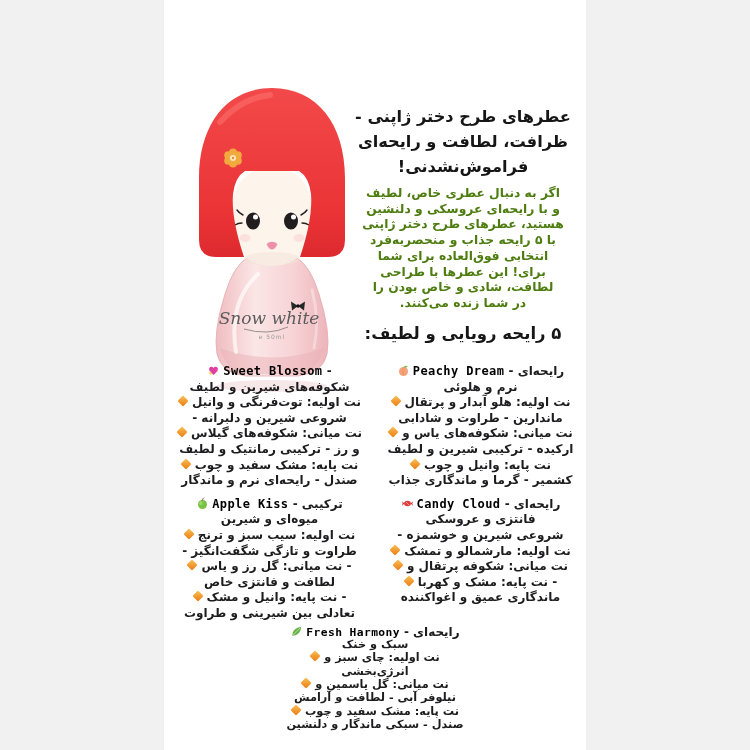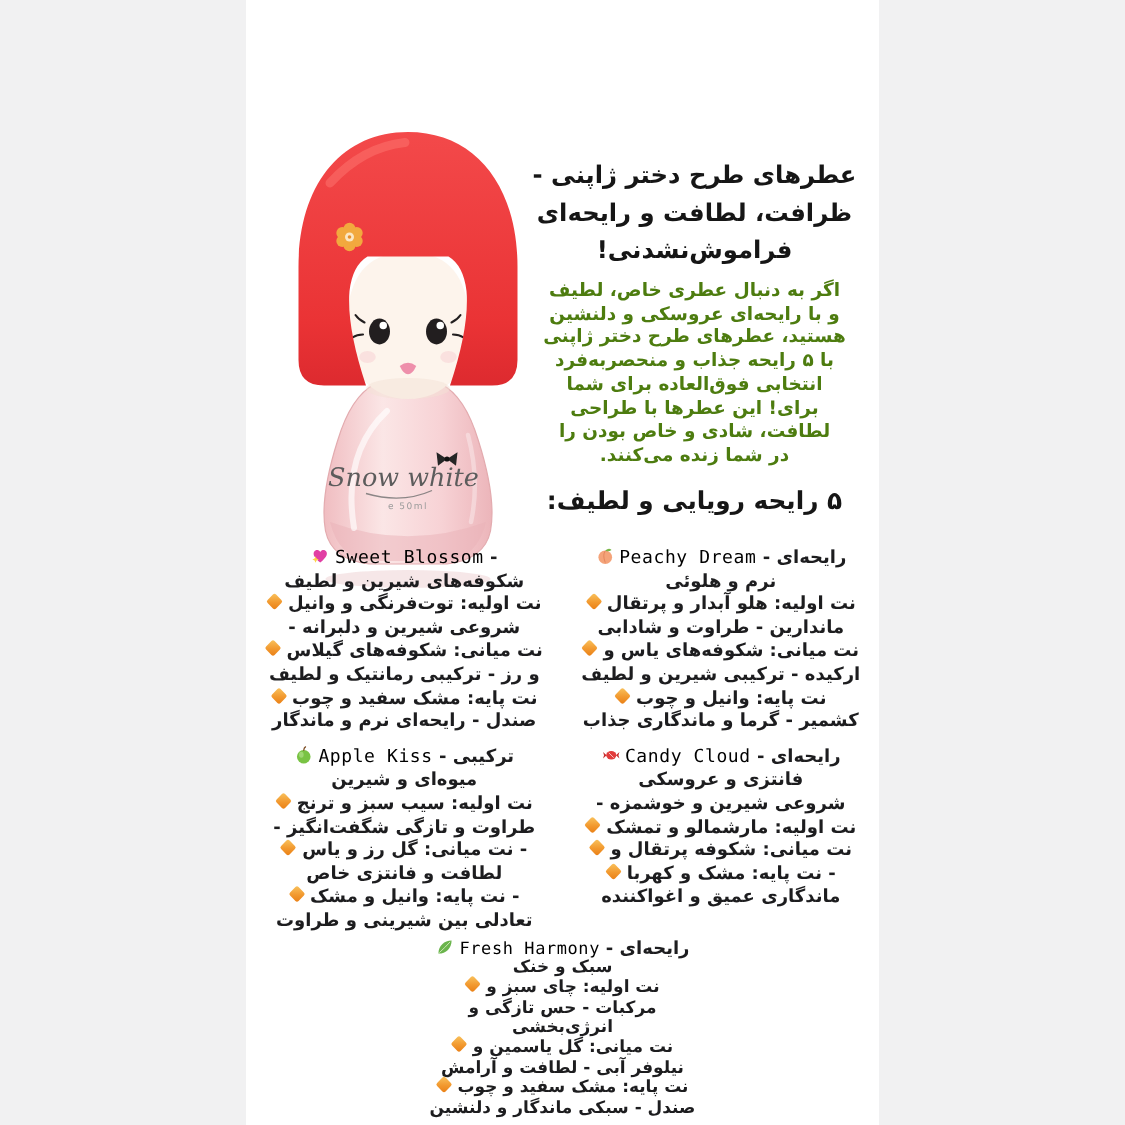--- a/index.html
+++ b/index.html
@@ -12,21 +12,21 @@
   .rtl-lines .line{direction:rtl;}
   .headline{font-size:16.2px;font-weight:bold;color:#161616;}
   .headline .line{line-height:25px;}
   .intro{margin-top:7px;font-size:12.3px;font-weight:bold;color:#4d7c0f;}
   .intro .line{line-height:15.7px;}
   .subheading{margin-top:12px;font-size:16.5px;font-weight:bold;direction:rtl;color:#161616;}
   .sections{position:absolute;left:0;top:364px;width:422px;display:flex;flex-wrap:wrap;}
   .section{width:50%;text-align:center;font-size:12px;font-weight:bold;color:#1d1d1f;}
   .section .line{line-height:15.6px;height:15.6px;}
   .sec-title{line-height:15.6px;height:15.6px;white-space:nowrap;direction:ltr;}
-  .sec-title .en{font-family:"DejaVu Sans Mono","Liberation Mono",monospace;font-weight:normal;
+  .sec-title .en{font-family:"DejaVu Sans Mono","Liberation Mono",monospace;font-weight:bold;
                  font-size:12px;letter-spacing:.4px;color:#000;}
   .sec-title .tail{font-size:12px;}
   .section--row2{margin-top:8px;}
   .section--fresh{width:100%;margin-top:3px;font-size:11.3px;}
   .section--fresh .line,.section--fresh .sec-title{line-height:13.4px;height:13.4px;}
   .section--fresh .sec-title .en{font-size:11.3px;}
   .icon-svg{display:inline-block;width:13px;height:13px;vertical-align:-2px;margin-right:3px;}
   .diamond{display:inline-block;width:8px;height:8px;border-radius:1.5px;margin:0 5px 0 1px;
            background:linear-gradient(135deg,#f9c35e 0%,#f2992f 55%,#e97f15 100%);
            transform:rotate(45deg);vertical-align:1px;}
@@ -213,21 +213,20 @@
         <div class="sec-title">
           <svg class="icon-svg" viewBox="0 0 20 20">
             <path d="M3.5 16.5 C3.5 8.5 9.5 3 17 3 C17 11 11.5 16.5 3.5 16.5 Z" fill="#6ab44c"></path>
             <path d="M4.5 15.5 Q10 10.5 15.5 4.5" stroke="#cfe8b8" stroke-width="1" fill="none"></path>
           </svg><span class="en">Fresh Harmony</span>
           <span class="tail">- رایحه‌ای</span>
         </div>
         <div>
             <div class="line">سبک و خنک</div>
             <div class="line"><span class="diamond"></span>نت اولیه: چای سبز و</div>
-            <div class="line">مرکبات - حس تازگی و</div>
             <div class="line">انرژی‌بخشی</div>
             <div class="line"><span class="diamond"></span>نت میانی: گل یاسمین و</div>
             <div class="line">نیلوفر آبی - لطافت و آرامش</div>
             <div class="line"><span class="diamond"></span>نت پایه: مشک سفید و چوب</div>
             <div class="line">صندل - سبکی ماندگار و دلنشین</div>
           </div>
       </div>
 
     </div>
   </div>

